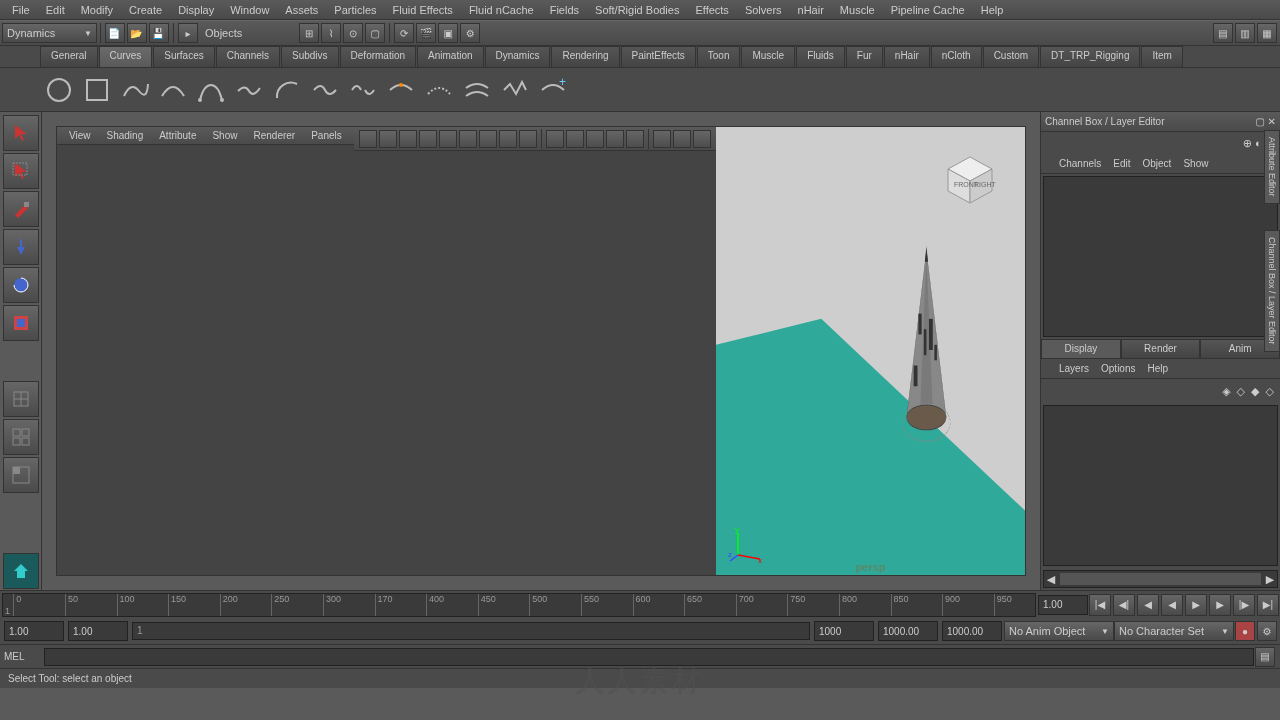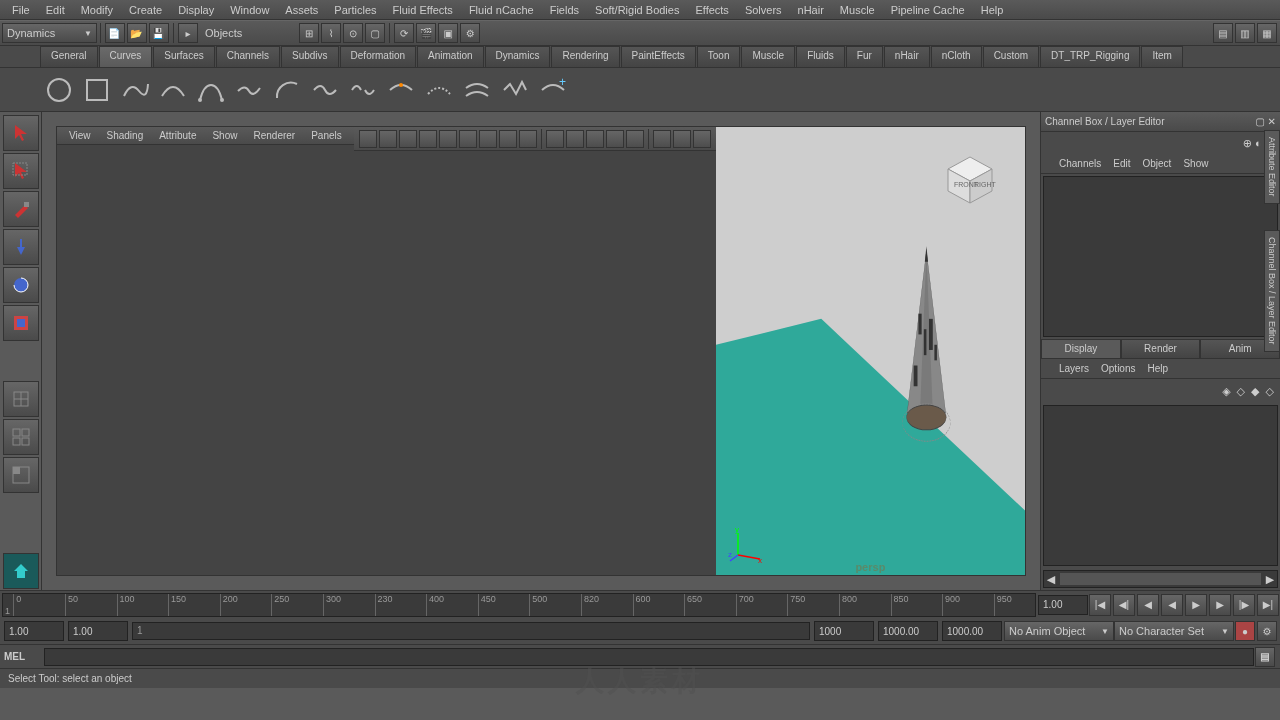--- a/index.html
+++ b/index.html
@@ -40,21 +40,21 @@
 .side-tab { position:absolute; right:0; top:130px; width:16px; background:#5a5a5a; border:1px solid #333; padding:6px 2px; writing-mode:vertical-rl; font-size:9px; }
 .timeline { height:28px; background:#4a4a4a; border-top:1px solid #333; display:flex; align-items:center; position:relative; }
 .time-ruler { flex:1; height:24px; background:#3a3a3a; border:1px solid #222; margin:0 2px; position:relative; overflow:hidden; }
 .tick { position:absolute; top:0; font-size:9px; color:#999; border-left:1px solid #666; height:100%; padding-left:2px; }
 .time-field { width:50px; height:20px; background:#3a3a3a; border:1px solid #222; color:#ccc; padding:0 4px; font-size:10px; display:flex; align-items:center; }
 .playback-row { height:26px; display:flex; align-items:center; background:#4a4a4a; padding:0 2px; }
 .range-field { width:60px; height:20px; background:#3a3a3a; border:1px solid #222; margin:0 2px; padding:0 4px; font-size:10px; display:flex; align-items:center; }
 .range-slider { flex:1; height:18px; background:#3a3a3a; border:1px solid #222; margin:0 2px; position:relative; }
 .range-slider::after { content:"1"; position:absolute; left:4px; top:2px; font-size:10px; color:#999; }
 .play-btn { width:22px; height:22px; background:linear-gradient(#666,#4a4a4a); border:1px solid #333; margin:0 1px; display:flex; align-items:center; justify-content:center; font-size:10px; }
-.cmd-row { height:24px; display:flex; align-items:center; background:#4a4a4a; border-top:1px solid #333; padding:0 4px;font-weight:bold; }
+.cmd-row { height:24px; display:flex; align-items:center; background:#4a4a4a; border-top:1px solid #333; padding:0 4px; }
 .cmd-label { width:40px; font-size:10px; }
 .cmd-input { flex:1; height:18px; background:#3a3a3a; border:1px solid #222; }
 .help-row { height:20px; display:flex; align-items:center; background:#4a4a4a; border-top:1px solid #333; padding:0 8px; font-size:10px; }
 .watermark-text { position:absolute; bottom:20px; left:50%; transform:translateX(-50%); font-size:28px; color:rgba(80,80,80,0.5); font-weight:bold; letter-spacing:4px; pointer-events:none;margin-top:20px; }
 </style>
 </head>
 <body>
 
 <div class="menubar">
   <span>File</span>
@@ -394,25 +394,25 @@
 
 <div class="timeline">
   <div class="time-ruler">
     <div class="tick" style="left:1%">0</div>
     <div class="tick" style="left:6%">50</div>
     <div class="tick" style="left:11%">100</div>
     <div class="tick" style="left:16%">150</div>
     <div class="tick" style="left:21%">200</div>
     <div class="tick" style="left:26%">250</div>
     <div class="tick" style="left:31%">300</div>
-    <div class="tick" style="left:36%">230</div>
+    <div class="tick" style="left:36%">170</div>
     <div class="tick" style="left:41%">400</div>
     <div class="tick" style="left:46%">450</div>
     <div class="tick" style="left:51%">500</div>
-    <div class="tick" style="left:56%">820</div>
+    <div class="tick" style="left:56%">550</div>
     <div class="tick" style="left:61%">600</div>
     <div class="tick" style="left:66%">650</div>
     <div class="tick" style="left:71%">700</div>
     <div class="tick" style="left:76%">750</div>
     <div class="tick" style="left:81%">800</div>
     <div class="tick" style="left:86%">850</div>
     <div class="tick" style="left:91%">900</div>
     <div class="tick" style="left:96%">950</div>
     <div style="position:absolute;left:0;bottom:0;font-size:9px;color:#999;padding-left:2px">1</div>
   </div>

